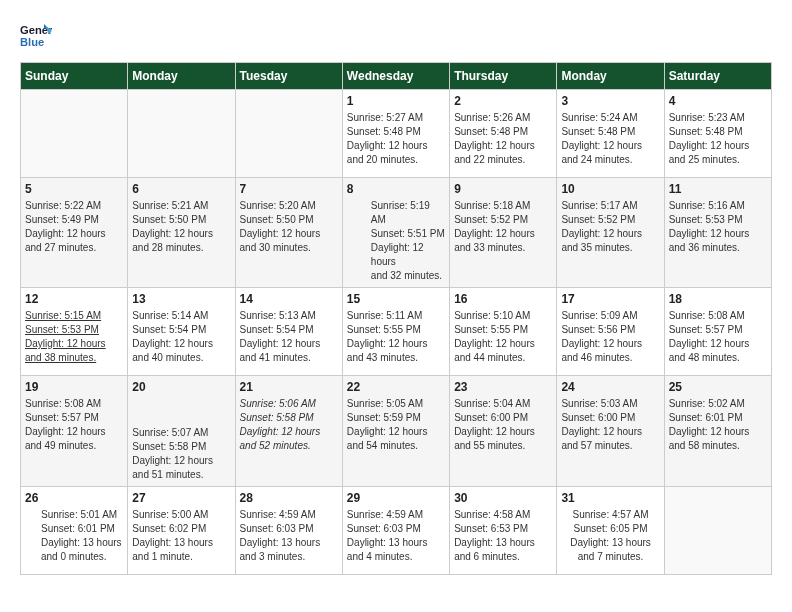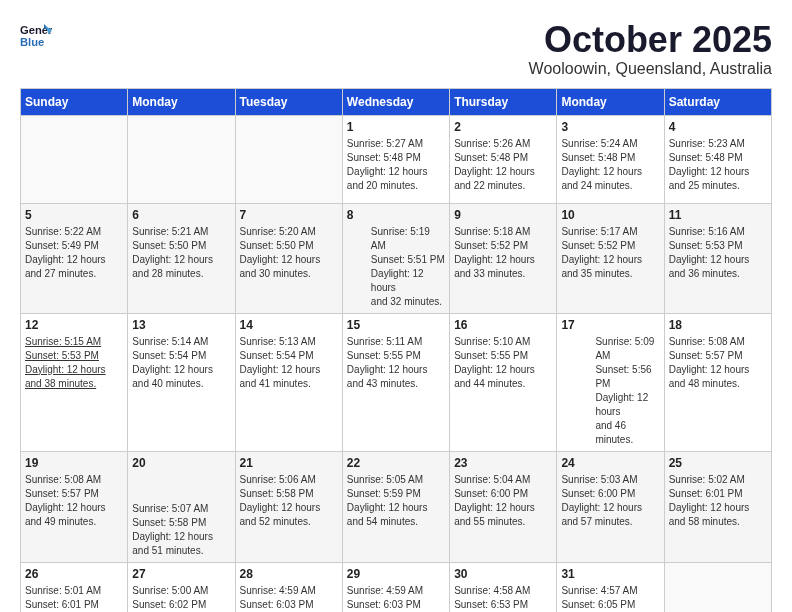--- a/index.html
+++ b/index.html
@@ -35,21 +35,21 @@
     .subtitle {
       font-size: 16px;
       color: #333;
     }
     table {
       width: 100%;
       border-collapse: collapse;
       table-layout: fixed;
     }
     thead tr th {
-      background-color: #1d4ed8;
+      background-color: #14532d;
       color: #fff;
       font-size: 12px;
       font-weight: bold;
       padding: 6px 4px;
       text-align: left;
       border: 1px solid #ccc;
     }
     tbody tr td {
       vertical-align: top;
       border: 1px solid #ccc;
@@ -83,24 +83,20 @@
 
 <div class="header">
   <div class="logo">
     <svg class="logo-icon" viewBox="0 0 40 40">
       <text x="0" y="18" font-size="14" font-weight="bold" fill="#1a1a2e">General</text>
       <text x="0" y="33" font-size="14" font-weight="bold" fill="#2a6db5">Blue</text>
       <polygon points="30,5 40,15 30,10" fill="#2a6db5"></polygon>
       <polygon points="32,8 40,12 36,18" fill="#4a9fd5"></polygon>
     </svg>
   </div>
-  <div class="title-block">
-    <div class="month-title">October 2025</div>
-    <div class="subtitle">Wooloowin, Queensland, Australia</div>
-  </div>
 </div>
 
 <table>
   <thead>
     <tr>
     <th>Sunday</th>
         <th>Monday</th>
         <th>Tuesday</th>
         <th>Wednesday</th>
         <th>Thursday</th>
@@ -224,21 +220,21 @@
         </td>
         <td>
           <span class="day-number">16</span>
           <div class="day-info" style="white-space: pre-line;">Sunrise: 5:10 AM
 Sunset: 5:55 PM
 Daylight: 12 hours
 and 44 minutes.</div>
         </td>
         <td>
           <span class="day-number">17</span>
-          <div class="day-info" style="white-space: pre-line; margin-left: 34px;">Sunrise: 5:09 AM
+          <div class="day-info" style="white-space: pre-line;">Sunrise: 5:09 AM
 Sunset: 5:56 PM
 Daylight: 12 hours
 and 46 minutes.</div>
         </td>
         <td>
           <span class="day-number">18</span>
           <div class="day-info" style="white-space: pre-line;">Sunrise: 5:08 AM
 Sunset: 5:57 PM
 Daylight: 12 hours
 and 48 minutes.</div>
@@ -254,21 +250,21 @@
         </td>
         <td>
           <span class="day-number">20</span>
           <div class="day-info" style="white-space: pre-line; margin-top: 32px;">Sunrise: 5:07 AM
 Sunset: 5:58 PM
 Daylight: 12 hours
 and 51 minutes.</div>
         </td>
         <td>
           <span class="day-number">21</span>
-          <div class="day-info" style="white-space: pre-line;">Sunrise: 5:06 AM
+          <div class="day-info" style="white-space: pre-line; font-style: italic;">Sunrise: 5:06 AM
 Sunset: 5:58 PM
 Daylight: 12 hours
 and 52 minutes.</div>
         </td>
         <td>
           <span class="day-number">22</span>
           <div class="day-info" style="white-space: pre-line;">Sunrise: 5:05 AM
 Sunset: 5:59 PM
 Daylight: 12 hours
 and 54 minutes.</div>
@@ -291,21 +287,21 @@
           <span class="day-number">25</span>
           <div class="day-info" style="white-space: pre-line;">Sunrise: 5:02 AM
 Sunset: 6:01 PM
 Daylight: 12 hours
 and 58 minutes.</div>
         </td>
       </tr>
       <tr>
         <td>
           <span class="day-number">26</span>
-          <div class="day-info" style="white-space: pre-line;">Sunrise: 5:01 AM
+          <div class="day-info" style="white-space: pre-line; margin-left: 16px;">Sunrise: 5:01 AM
 Sunset: 6:01 PM
 Daylight: 13 hours
 and 0 minutes.</div>
         </td>
         <td>
           <span class="day-number">27</span>
           <div class="day-info" style="white-space: pre-line;">Sunrise: 5:00 AM
 Sunset: 6:02 PM
 Daylight: 13 hours
 and 1 minute.</div>
@@ -326,21 +322,21 @@
         </td>
         <td>
           <span class="day-number">30</span>
           <div class="day-info" style="white-space: pre-line;">Sunrise: 4:58 AM
 Sunset: 6:53 PM
 Daylight: 13 hours
 and 6 minutes.</div>
         </td>
         <td>
           <span class="day-number">31</span>
-          <div class="day-info" style="white-space: pre-line;">Sunrise: 4:57 AM
+          <div class="day-info" style="white-space: pre-line; text-align: center;">Sunrise: 4:57 AM
 Sunset: 6:05 PM
 Daylight: 13 hours
 and 7 minutes.</div>
         </td>
         <td class="empty-cell"></td>
       </tr>
     </tbody>
 </table>
 
 </body></html>

